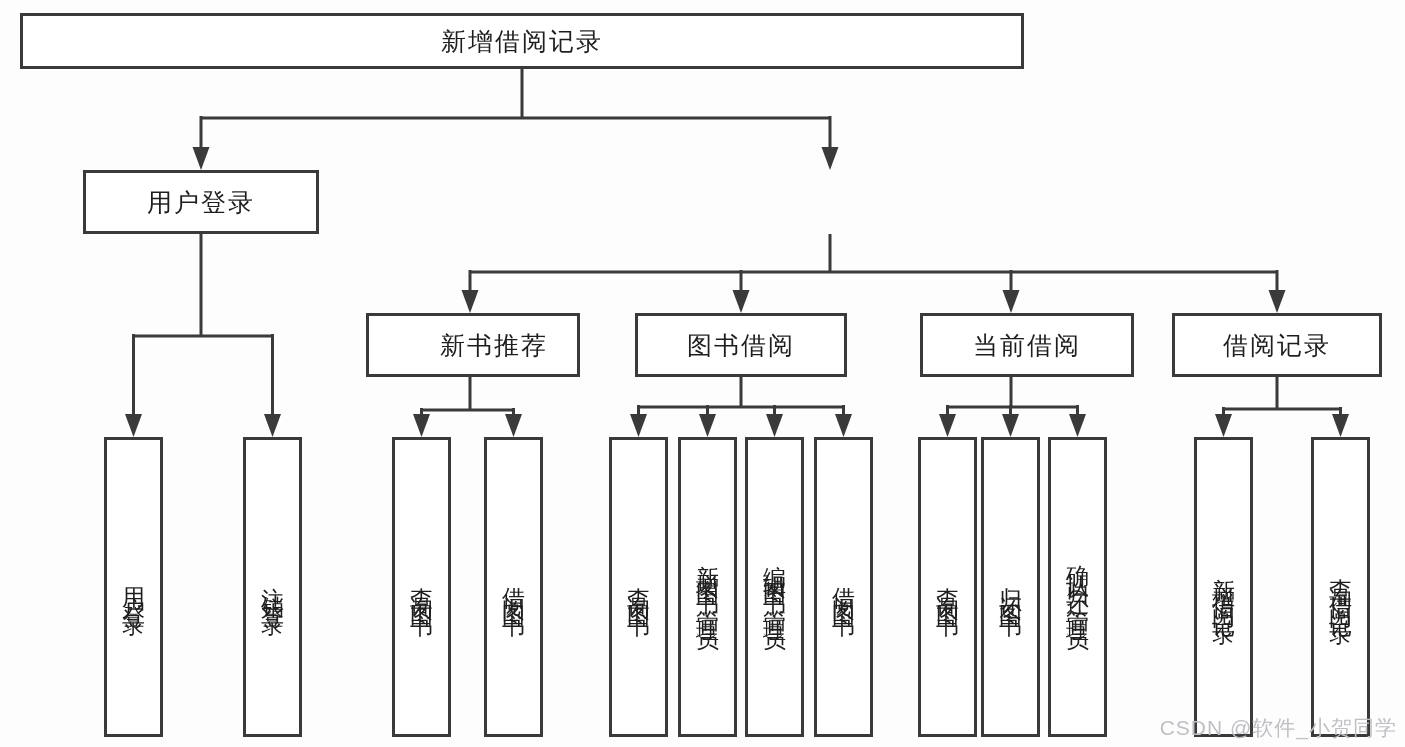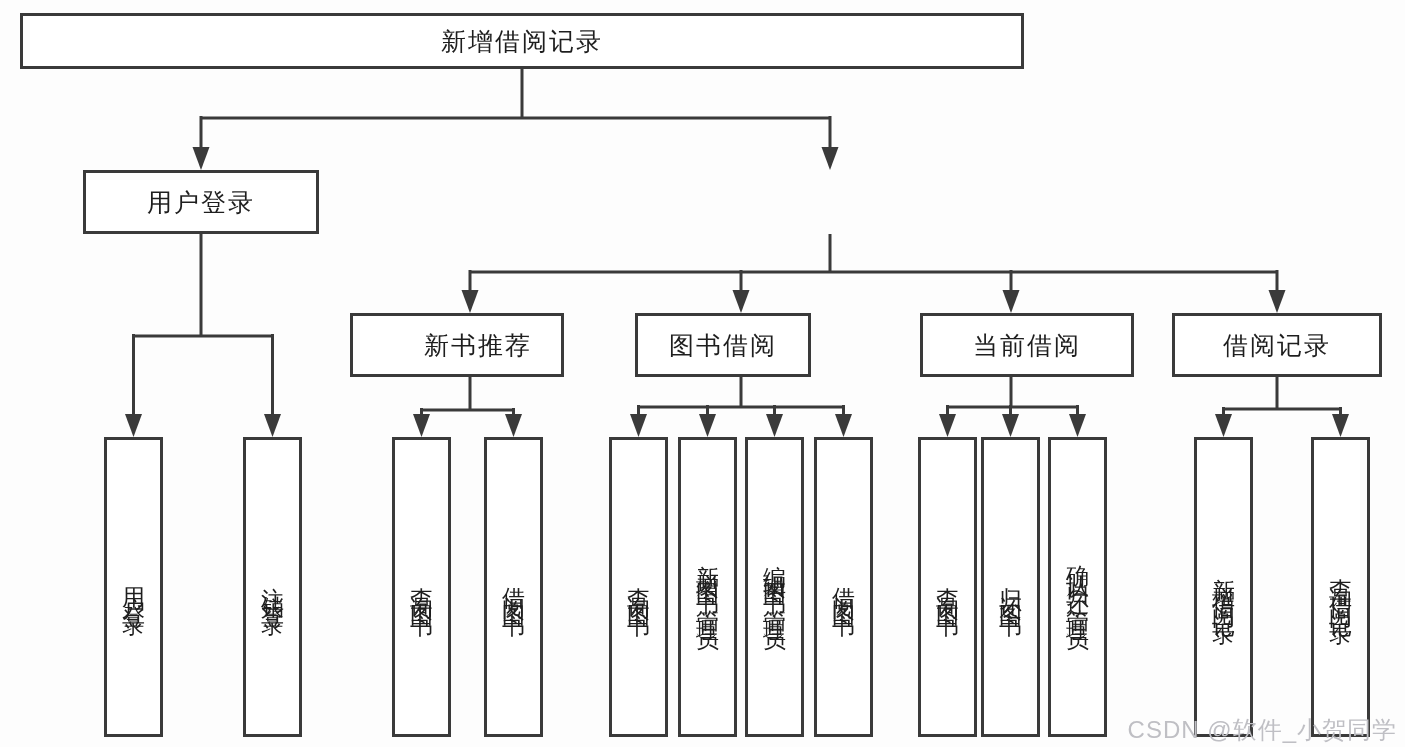--- a/index.html
+++ b/index.html
@@ -34,22 +34,22 @@
     letter-spacing: 9px;
     line-height: 1;
     white-space: nowrap;
   }
   
   .n-root  { left: 20px;   top: 13px;  width: 1004px; height: 56px; }
   
   .n-l2-0  { left: 83px;   top: 170px; width: 236px;  height: 64px; }
   .n-l2-1  { left: 713px;  top: 170px; width: 234px;  height: 64px; }
   
-  .n-l3-0  { left: 350px;  top: 313px; width: 214px;  height: 64px; padding-left: 42px; }
-  .n-l3-1  { left: 635px;  top: 313px; width: 176px;  height: 64px; justify-content: center; }
+  .n-l3-0  { left: 366px;  top: 313px; width: 214px;  height: 64px; padding-left: 42px; }
+  .n-l3-1  { left: 635px;  top: 313px; width: 212px;  height: 64px; justify-content: center; }
   .n-l3-2  { left: 904px;  top: 313px; width: 214px;  height: 64px; margin-left: 16px; }
   .n-l3-3  { left: 1172px; top: 313px; width: 210px;  height: 64px; }
   
   .leaf { top: 437px; width: 59px; height: 300px; }
   .n-lf-0  { left: 104px; }
   .n-lf-1  { left: 243px; }
   .n-lf-2  { left: 392px; }
   .n-lf-3  { left: 484px; }
   .n-lf-4  { left: 609px; }
   .n-lf-5  { left: 678px; }
@@ -57,21 +57,21 @@
   .n-lf-7  { left: 814px; }
   .n-lf-8  { left: 918px; }
   .n-lf-9  { left: 981px; }
   .n-lf-10 { left: 1048px; }
   .n-lf-11 { left: 1194px; }
   .n-lf-12 { left: 1311px; }
   .watermark {
     position: absolute;
     right: 8px;
     top: 714px;
-    font-size: 24px;
+    font-size: 21px;
     color: #bfbfc4;
     letter-spacing: 1px;
     white-space: nowrap;
   }
 </style>
 </head>
 <body>
 
 <div class="canvas">
 

